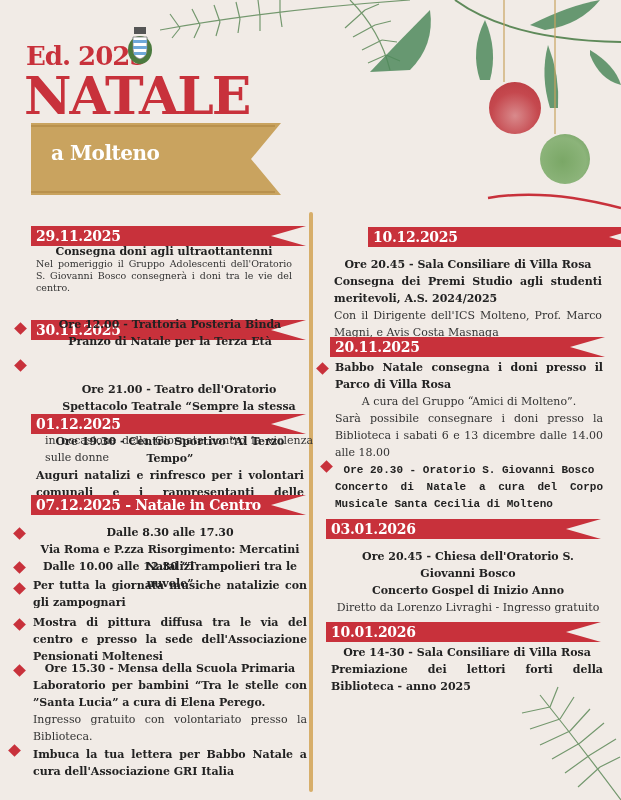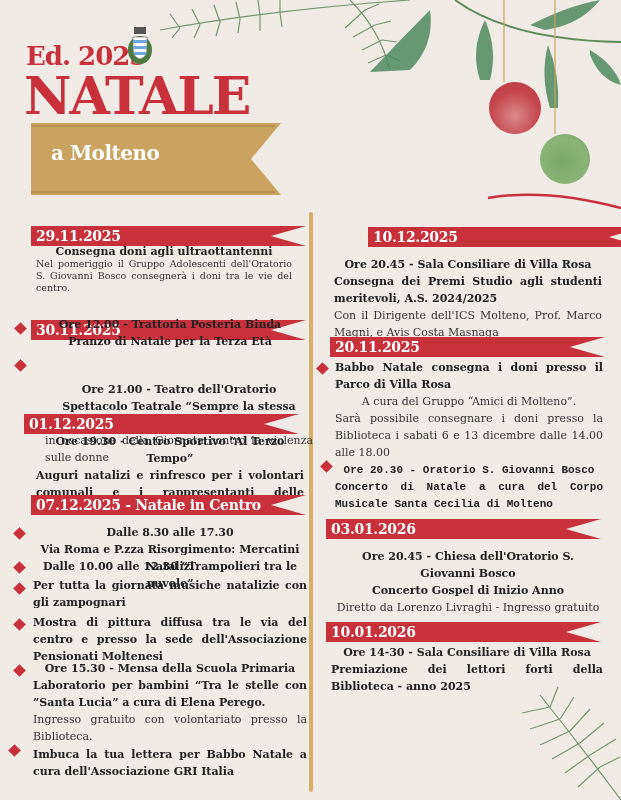--- a/index.html
+++ b/index.html
@@ -150,21 +150,21 @@
     <p class="b">Ore 12.00 - Trattoria Posteria Binda</p>
     <p class="b">Pranzo di Natale per la Terza Età</p>
   </div>
   <span class="bullet" style="left:16px;top:361px;"></span>
   <div class="block" style="left:45px;top:353px;width:268px;margin-top:28px;">
     <p class="b">Ore 21.00 - Teatro dell'Oratorio</p>
     <p class="b">Spettacolo Teatrale “Sempre la stessa storia”</p>
     <p class="r j">in occasione della Giornata contro la violenza sulle donne</p>
   </div>
 
-  <div class="ribbon" style="left:24px;top:414px;width:275px;padding-left:36px;">
+  <div class="ribbon" style="left:31px;top:414px;width:275px;padding-left:36px;">
     <svg width="275" height="20" viewBox="0 0 275 20">
         <path d="M0 0 H275 L240 10 L275 20 H0 Z" fill="#c8313b"></path>
       </svg>
     <span class="ribbon-label">01.12.2025</span>
   </div>
   <div class="block" style="left:36px;top:433px;width:268px;">
     <p class="b">Ore 19.30 - Centro Sportivo “Al Terzo Tempo”</p>
     <p class="b j">Auguri natalizi e rinfresco per i volontari comunali e i rappresentanti delle Associazioni di volontariato</p>
   </div>
 

